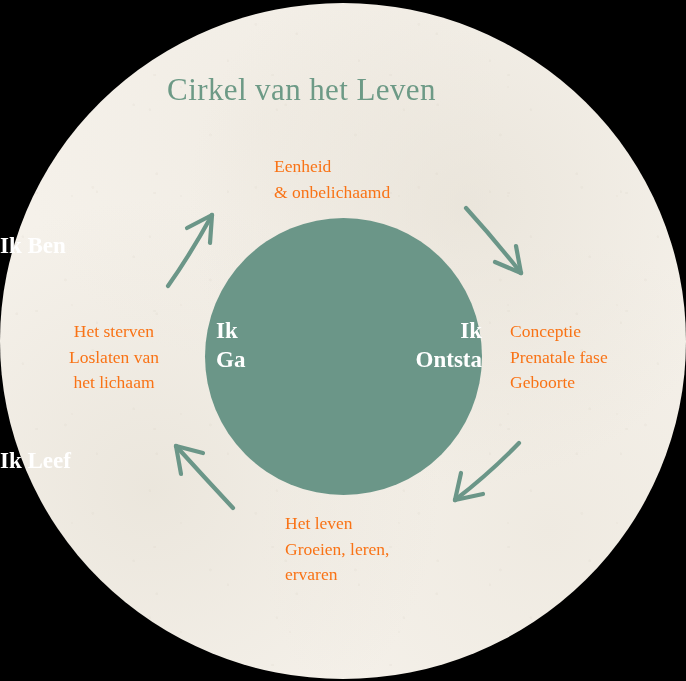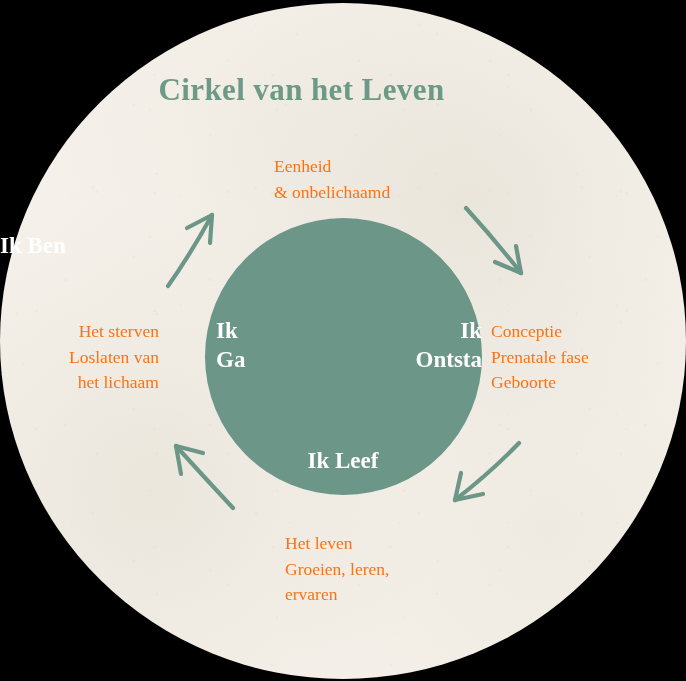--- a/index.html
+++ b/index.html
@@ -55,21 +55,21 @@
   }
 
   
   .title {
     position: absolute;
     left: 0;
     top: 72px;
     width: 603px;
     text-align: center;
     font-size: 31px;
-    font-weight: bold;
+    font-weight: normal;
     letter-spacing: 0.4px;
     color: #6d9a86;
     white-space: nowrap;
   }
 
   
   .inner-disc {
     position: absolute;
     left: 205px;
     top: 218px;
@@ -81,36 +81,36 @@
 
   .inner-label {
     position: absolute;
     color: #ffffff;
     font-weight: bold;
     font-size: 23px;
     line-height: 1.28;
     white-space: pre-line;
   }
   .inner-top    { left: 0; top: 231px; width: 686px; text-align: left; }
-  .inner-bottom { left: 0; top: 446px; width: 686px; text-align: center; }
+  .inner-bottom { left: 0; top: 446px; width: 686px; text-align: left; }
   .inner-left   { left: 216px; top: 316px; width: 90px; text-align: left; }
   .inner-right  { left: 378px; top: 316px; width: 104px; text-align: right; }
 
   
   .outer-label {
     position: absolute;
     color: #f97316;
     font-size: 17.5px;
     line-height: 1.47;
     white-space: pre-line;
   }
   .lbl-top    { left: 274px; top: 154px; }
-  .lbl-right  { left: 491px; top: 319px; }
-  .lbl-bottom { left: 285px; top: 511px; margin-top: 20px; }
-  .lbl-left   { left: 69px;  top: 319px; text-align: right; }
+  .lbl-right  { left: 510px; top: 319px; }
+  .lbl-bottom { left: 285px; top: 511px; }
+  .lbl-left   { left: 69px;  top: 319px; text-align: center; }
 
   
   .arrows {
     position: absolute;
     left: 0;
     top: 0;
     width: 686px;
     height: 681px;
     pointer-events: none;
   }

